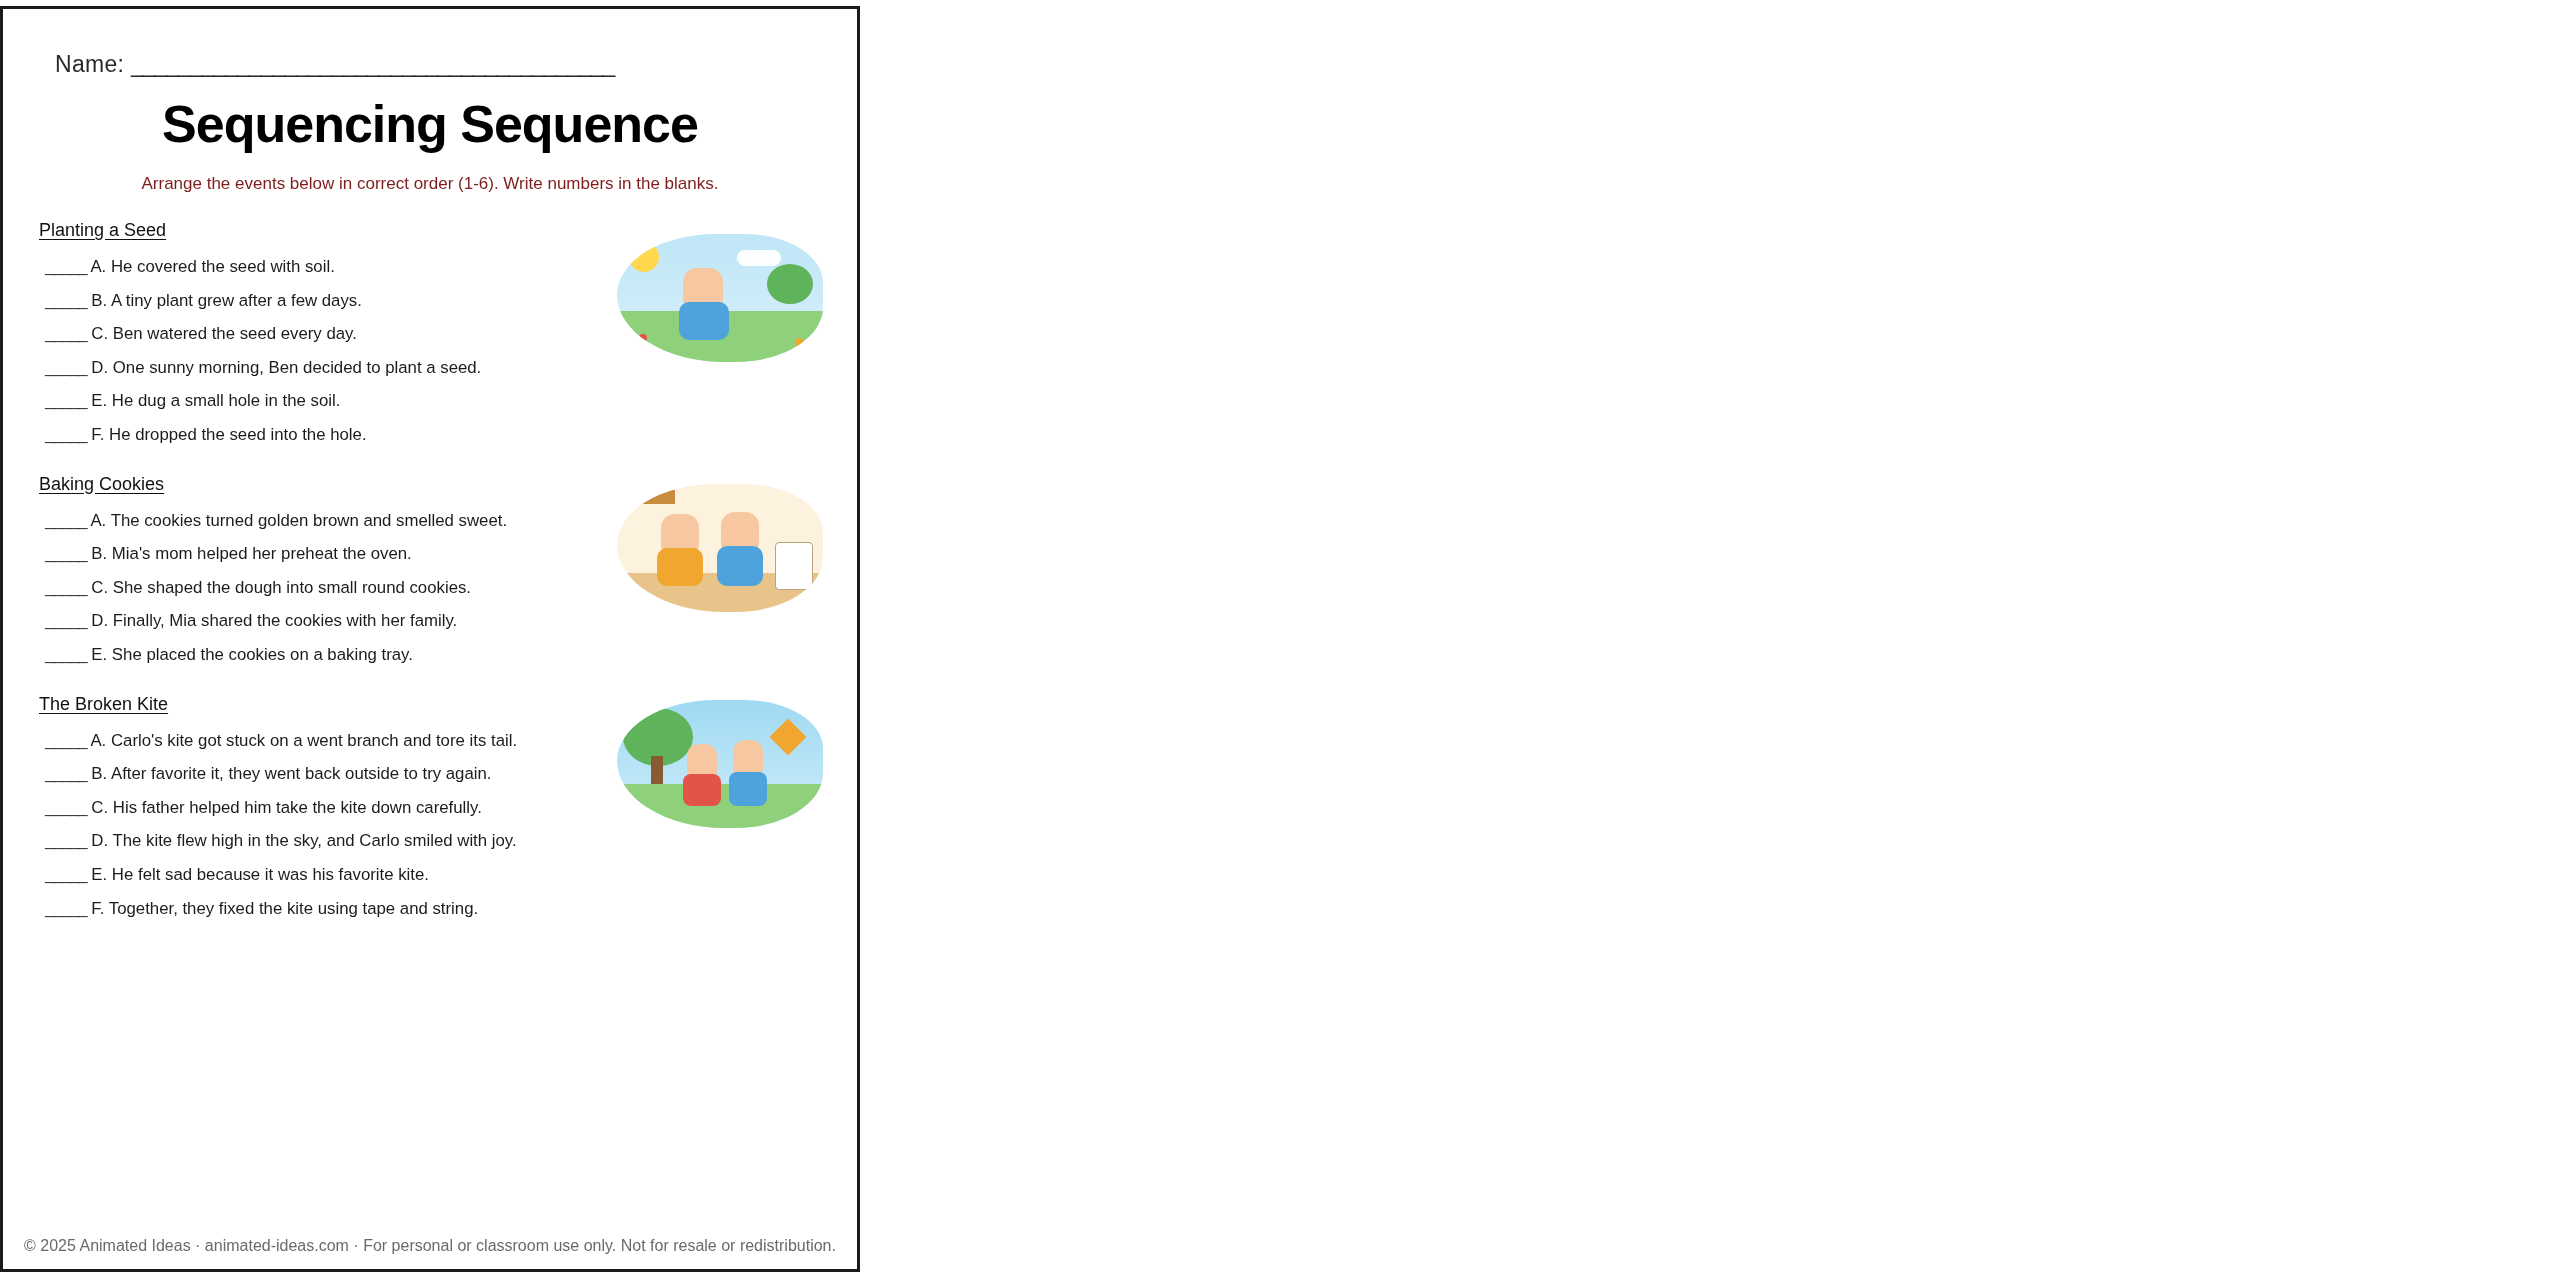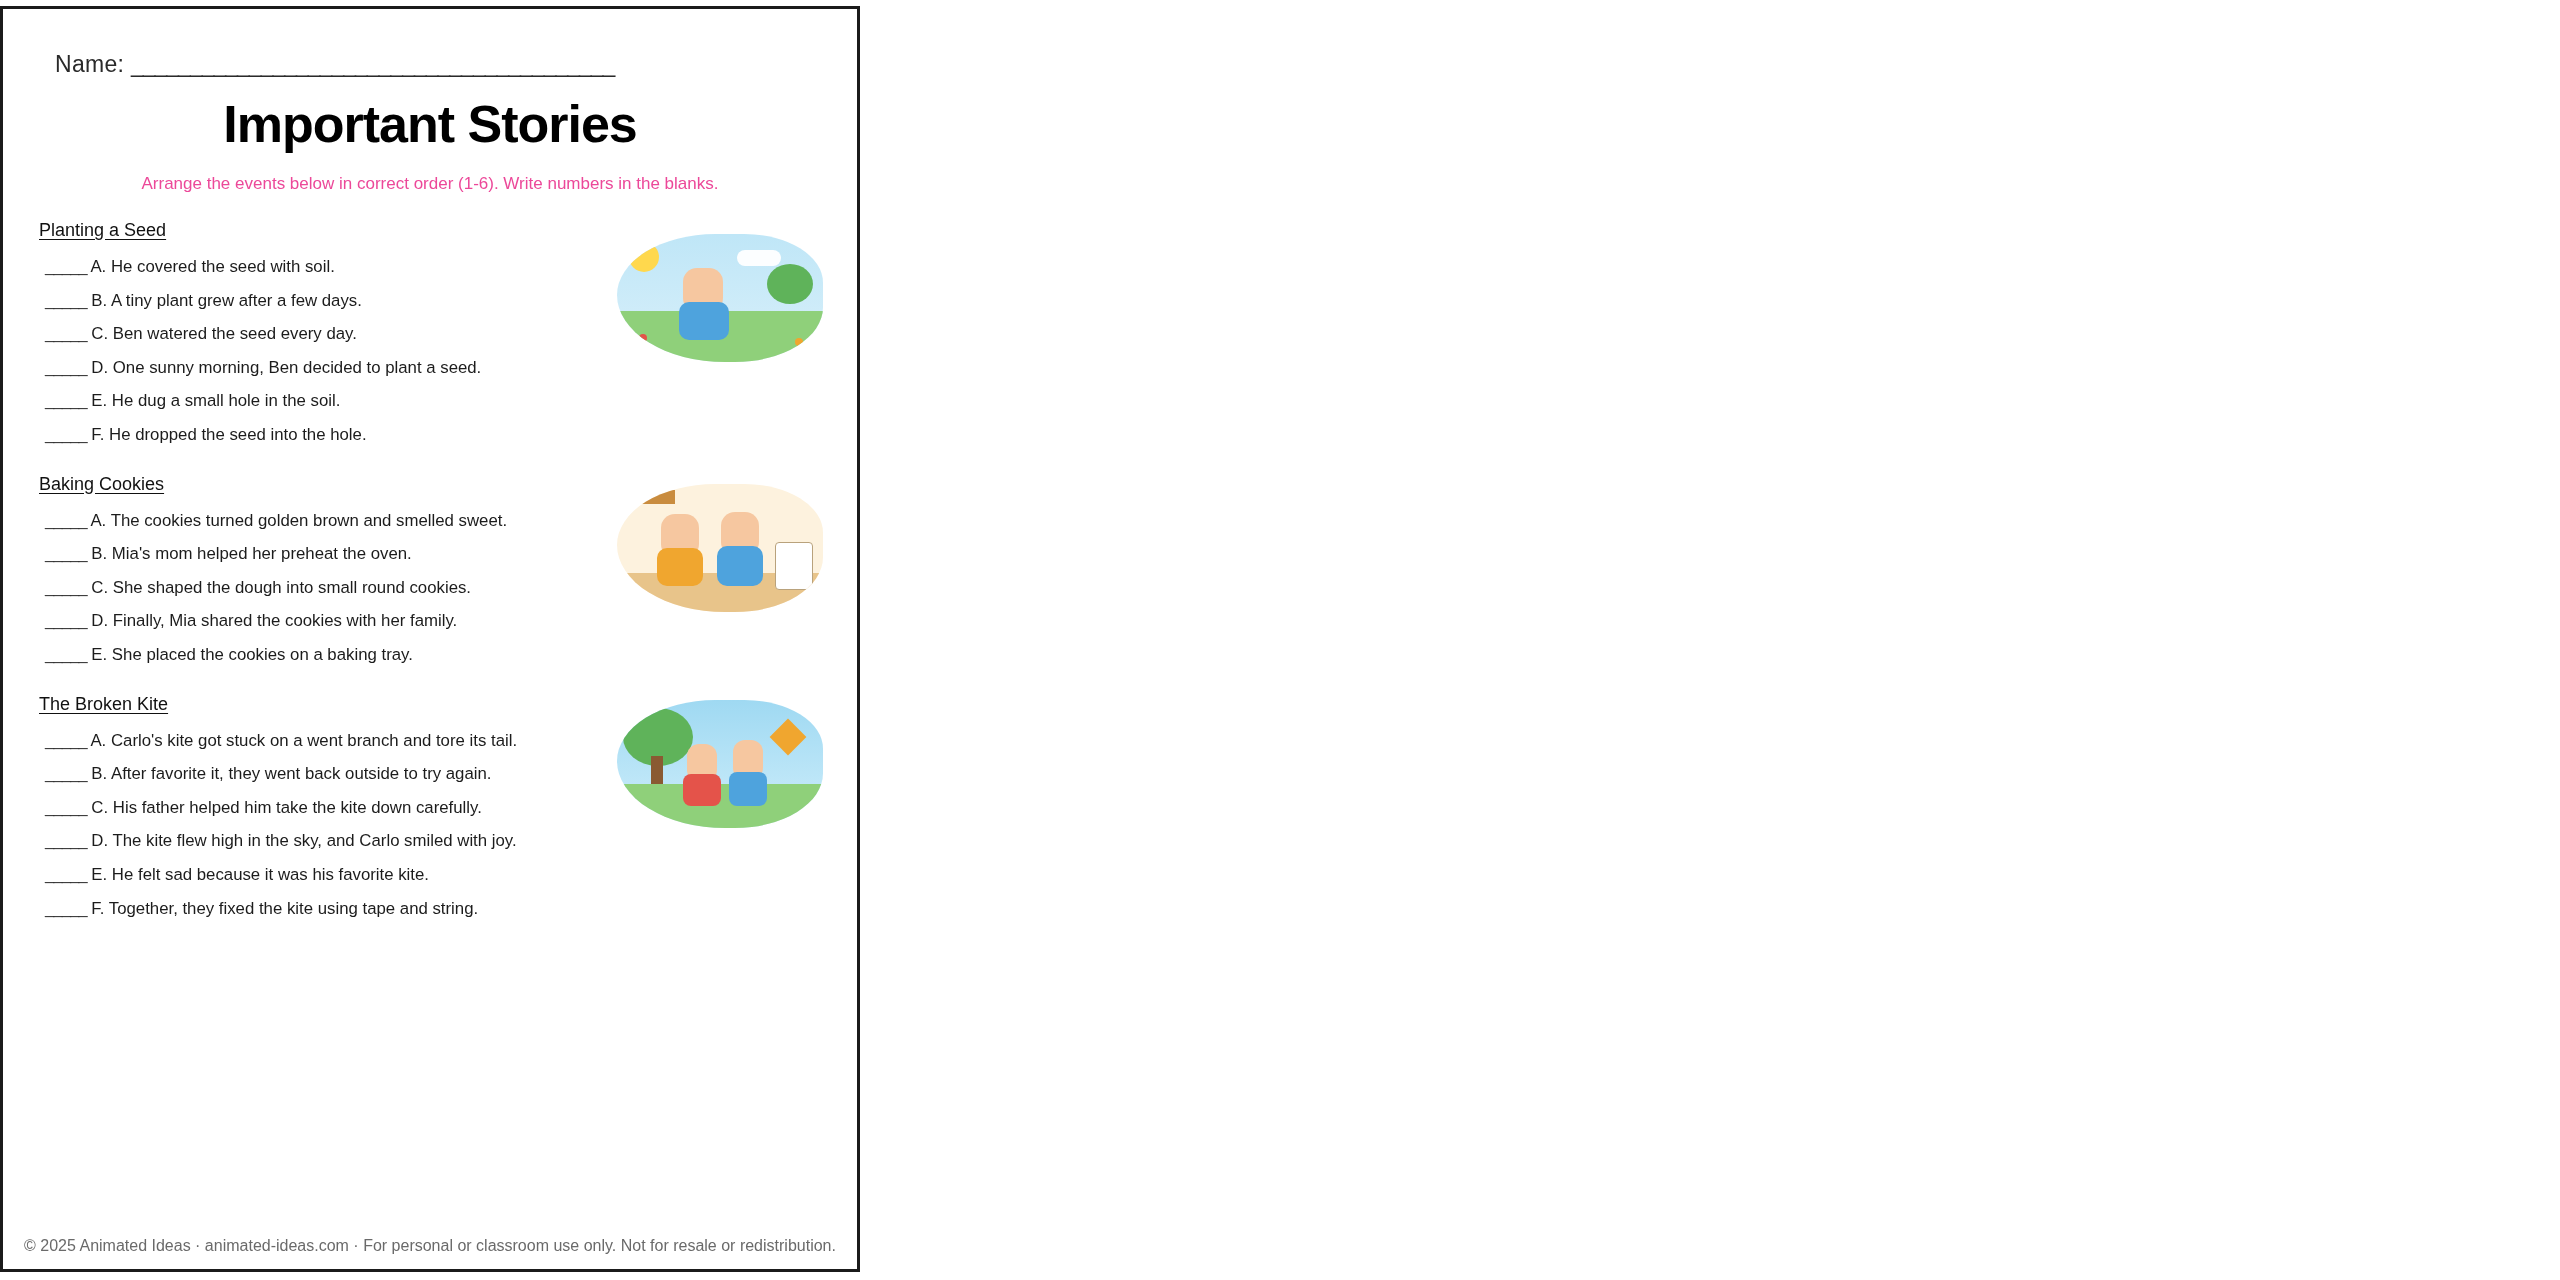--- a/index.html
+++ b/index.html
@@ -133,21 +133,21 @@
     border:1px solid #e2e2e2;padding:10px 6px;text-align:center;color:#2b2b2b;
   }
 
   
   .p3 .name-row{font-size:23px;margin:24px 0 4px 22px;}
   .p3-title{
     text-align:center;font-weight:800;font-size:52px;color:#000;
     letter-spacing:-1px;margin:16px 0 20px 0;
   }
   .p3-instr{
-    text-align:center;font-size:17px;color:#ec4899;margin:0 0 26px 0;
+    text-align:center;font-size:17px;color:#7f1d1d;margin:0 0 26px 0;
   }
   .story-block{position:relative;margin:0 0 22px 0;}
   .story-head{
     font-size:18px;color:#111;text-decoration:underline;
     text-underline-offset:3px;margin:0 0 9px 6px;
   }
   .ev{
     font-size:16.8px;color:#1c1c1c;line-height:2.0;white-space:nowrap;
     margin-left:12px;
   }
@@ -361,21 +361,21 @@
 
   <div class="p3">
     <div class="sheet">
       <div class="sheet-inner" style="padding:18px 30px 8px 30px;">
 
         <div class="name-row">
           <span>Name:</span>
           <span class="name-rule">_________________________________________</span>
         </div>
 
-        <div class="p3-title">Important Stories</div>
+        <div class="p3-title">Sequencing Sequence</div>
         <div class="p3-instr">Arrange the events below in correct order (1-6).  Write numbers in the blanks.</div>
 
         <div class="story-block">
           <div class="p3-img" style="top:14px;">
             <div class="scene">
               <div class="sky"></div>
               <div class="sun" style="left:12px;top:8px;width:30px;height:30px;"></div>
               <div class="cloud" style="left:120px;top:16px;width:44px;"></div>
               <div class="tree-t" style="left:150px;top:30px;width:46px;height:40px;"></div>
               <div class="ground2"></div>

